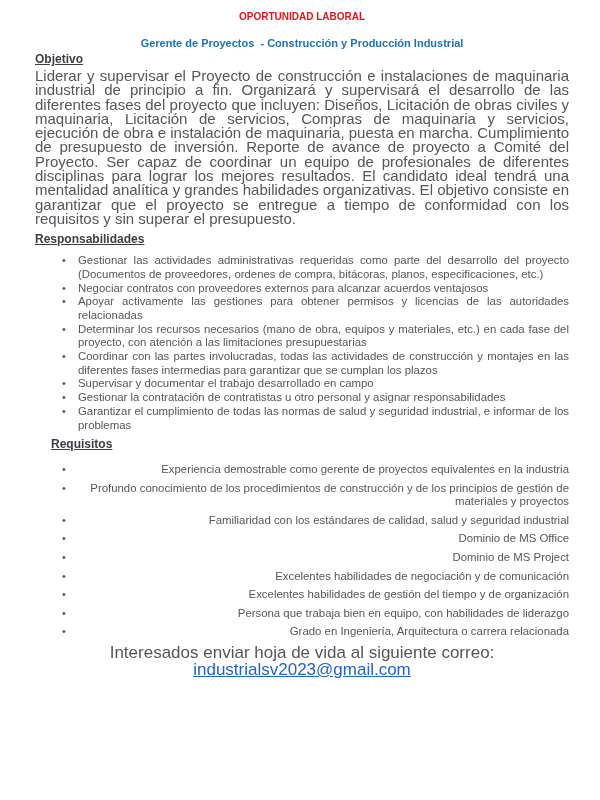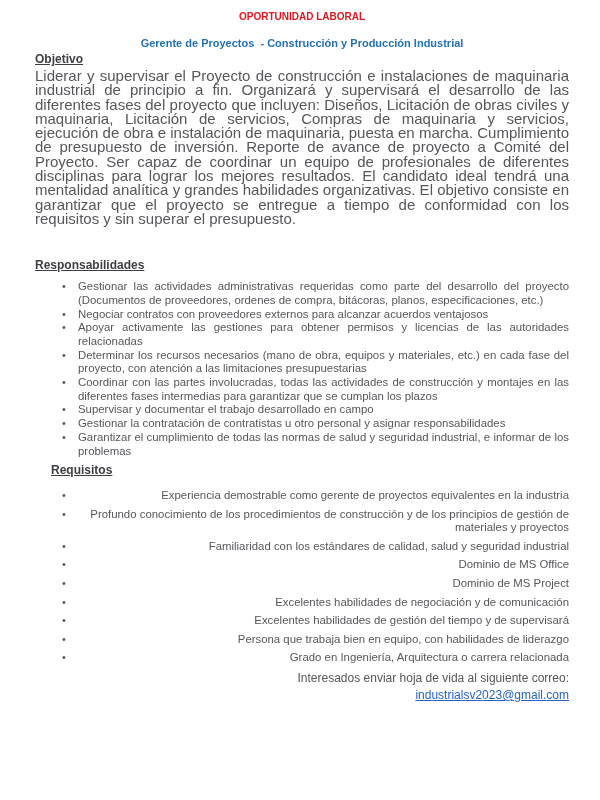--- a/index.html
+++ b/index.html
@@ -30,21 +30,21 @@
   }
 
   .section-heading {
     font-size: 12px;
     font-weight: bold;
     color: #3d3e42;
     text-decoration: underline;
     line-height: 16px;
   }
   .mt-objetivo { }
-  .mt-resp     { margin-top: 31px; }
+  .mt-resp     { margin-top: 5px; }
   .mt-req      { margin-top: 4px; margin-left: 16px; }
 
   .body-par {
     margin-top: 2px;
     font-size: 15px;
     line-height: 14.3px;
     color: #55565a;
     text-align: justify;
   }
 
@@ -65,22 +65,22 @@
     left: -16px;
     top: 0;
     font-size: 11px;
     color: #55565a;
   }
   ul.tight  li { text-align: justify; margin-bottom: 0.5px; }
   ul.spaced { margin-top: 11px; }
   ul.spaced li { text-align: right; margin-bottom: 5px; line-height: 13.6px; }
 
   .footer {
-    text-align: right;
-    font-size: 12px;
+    text-align: center;
+    font-size: 17px;
     line-height: 17px;
   }
   .footer-text { color: #55565a; }
   .email-link {
     color: #2563c4;
     text-decoration: underline;
     cursor: pointer;
   }
 </style>
 </head>
@@ -131,21 +131,21 @@
         <li>Profundo conocimiento de los procedimientos de construcción y de los principios de gestión de materiales y proyectos</li>
 
         <li>Familiaridad con los estándares de calidad, salud y seguridad industrial</li>
 
         <li>Dominio de MS Office</li>
 
         <li>Dominio de MS Project</li>
 
         <li>Excelentes habilidades de negociación y de comunicación</li>
 
-        <li>Excelentes habilidades de gestión del tiempo y de supervisará</li>
+        <li>Excelentes habilidades de gestión del tiempo y de organización</li>
 
         <li>Persona que trabaja bien en equipo, con habilidades de liderazgo</li>
 
         <li>Grado en Ingeniería, Arquitectura o carrera relacionada</li>
       </ul>
   </section>
 
   <footer class="footer">
     <p class="footer-text">Interesados enviar hoja de vida al siguiente correo:</p>
     <a class="email-link" href="#">industrialsv2023@gmail.com</a>

